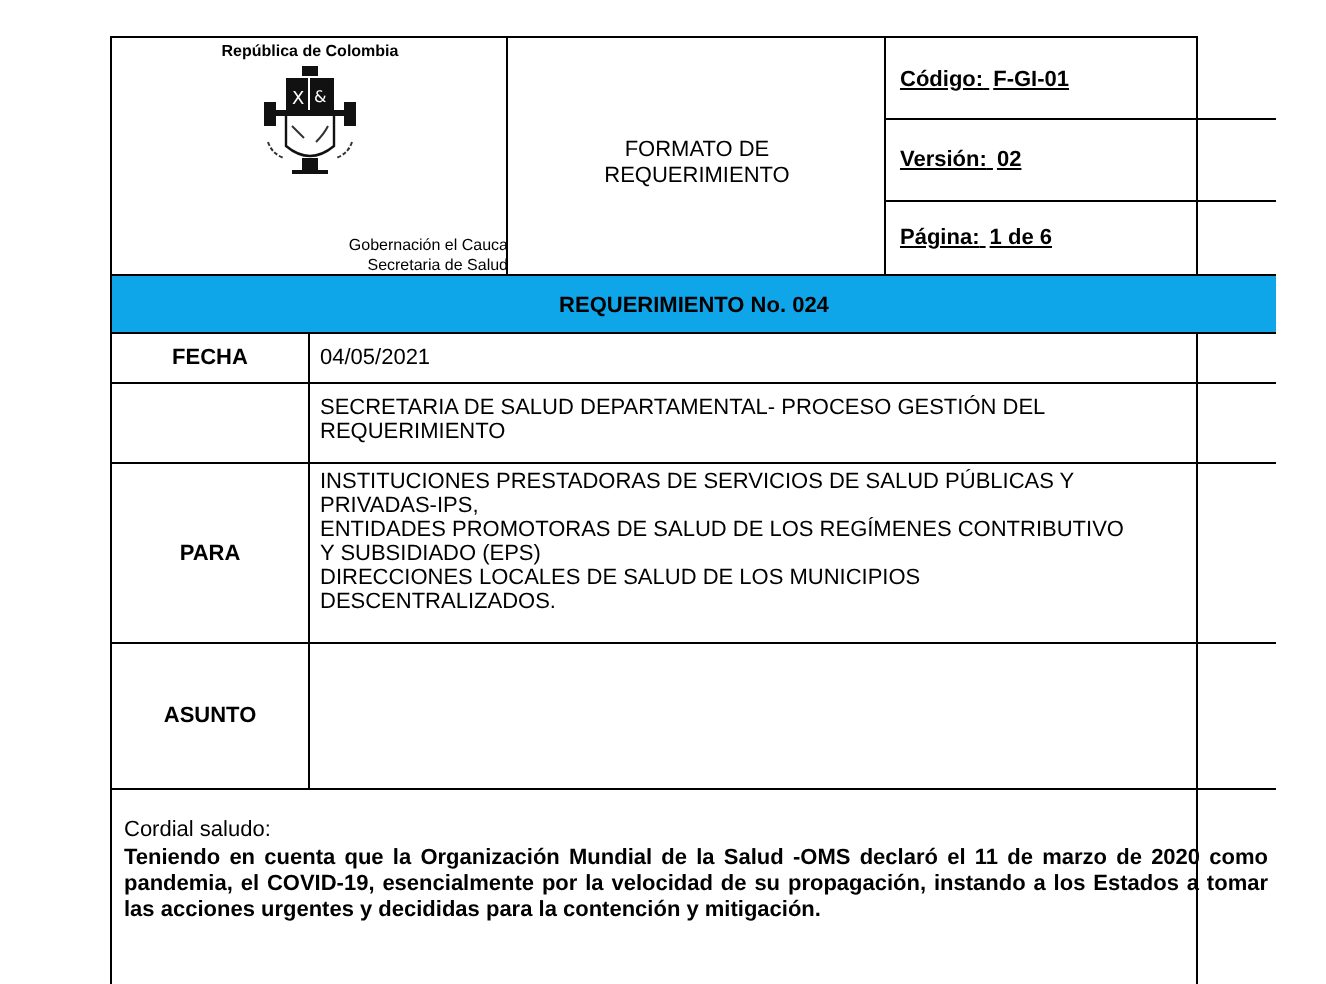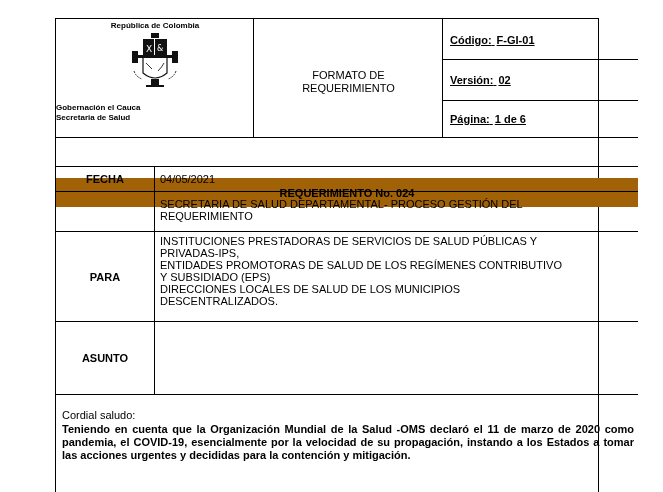--- a/index.html
+++ b/index.html
@@ -2,25 +2,25 @@
 <html><head>
 <meta charset="utf-8">
 <style>
   html,body{margin:0;padding:0;background:#fff;}
   body{width:663px;height:492px;position:relative;overflow:hidden;font-family:"Liberation Sans",sans-serif;color:#000;}
   .doc{position:absolute;left:55px;top:18px;width:544px;height:474px;border-left:1.5px solid #000;border-right:1.5px solid #000;border-top:1.5px solid #000;box-sizing:border-box;}
   .abs{position:absolute;box-sizing:border-box;}
   .hline{position:absolute;height:0;border-top:1.5px solid #000;}
   .vline{position:absolute;width:0;border-left:1.5px solid #000;}
   .logo-top{left:0;top:2px;width:198px;text-align:center;font-size:8px;font-weight:bold;}
-  .logo-bot{left:0;top:84px;width:198px;text-align:left;font-size:8px;font-weight:bold;line-height:10px;}
+  .logo-bot{left:0;top:99px;width:198px;text-align:right;font-size:8px;font-weight:normal;line-height:10px;}
   .title{left:198px;top:0;width:189px;height:119px;display:flex;align-items:center;justify-content:center;text-align:center;font-size:11px;line-height:13px;padding-top:6px;}
   .meta{left:392px;width:190px;height:41px;display:flex;align-items:center;font-size:11px;font-weight:bold;text-decoration:underline;}
   .meta span{margin-left:2px;}
-  .grey{left:0;top:119px;width:582px;height:29px;background:#a16207;display:flex;align-items:center;justify-content:center;font-size:11px;font-weight:bold;margin-top:40px;}
+  .grey{left:0;top:119px;width:582px;height:29px;background:#0ea5e9;display:flex;align-items:center;justify-content:center;font-size:11px;font-weight:bold;}
   .lbl{left:0;width:98px;display:flex;align-items:center;justify-content:center;font-size:11px;font-weight:bold;}
   .val{left:104px;width:475px;font-size:11px;line-height:12px;}
   .asunto{font-weight:bold;text-align:justify;text-align-last:left;font-size:11.2px;line-height:13.5px;}
   .body-text{left:6px;width:572px;font-size:11px;line-height:13px;text-align:justify;}
 </style>
 </head>
 <body>
 
 <div class="doc">
 

